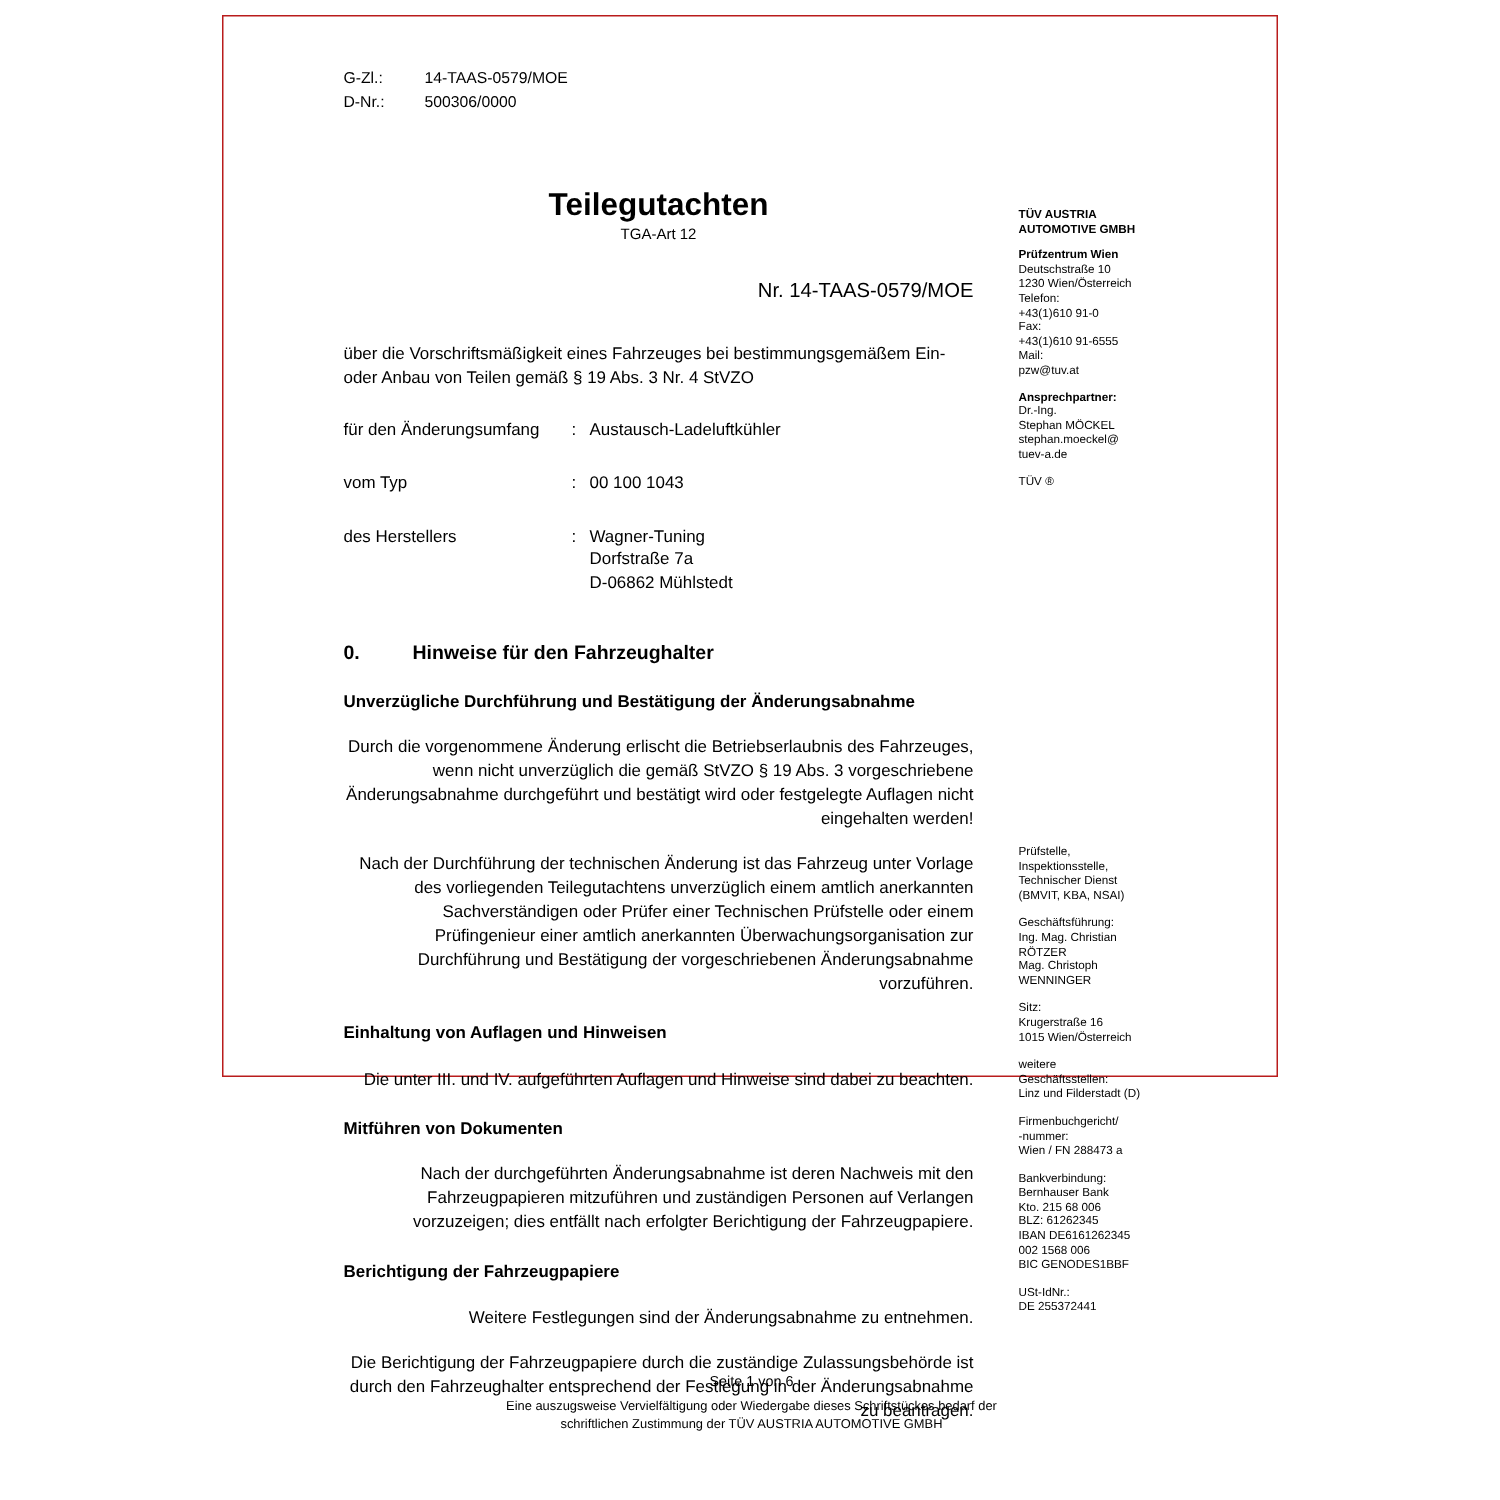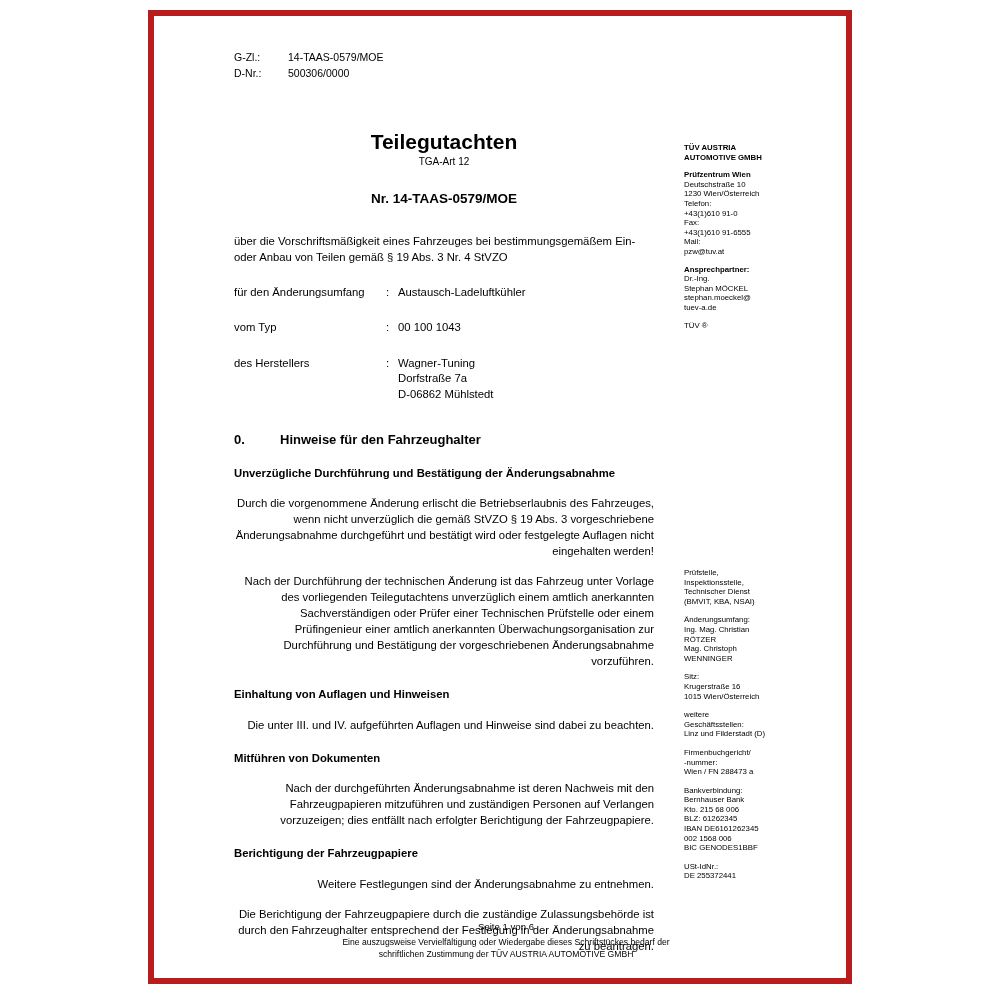--- a/index.html
+++ b/index.html
@@ -11,23 +11,23 @@
     width: 1000px;
     height: 1000px;
     font-family: "Liberation Sans", sans-serif;
     color: #000000;
   }
   .page {
     position: absolute;
     left: 148px;
     top: 10px;
     width: 704px;
-    height: 974px;
+    height: 708px;
     background: #ffffff;
-    border: 6px solid #b91c1c;
+    border: 1px solid #b91c1c;
     box-sizing: border-box;
   }
   .inner {
     position: absolute;
     left: 0;
     top: 0;
     width: 704px;
     height: 974px;
   }
 
@@ -84,23 +84,23 @@
     font-size: 21px;
     font-weight: bold;
     margin-top: 8px;
   }
   .subtitle {
     text-align: center;
     font-size: 10px;
     margin-top: 4px;
   }
   .docnr {
-    text-align: center;
+    text-align: right;
     font-size: 13.5px;
-    font-weight: bold;
+    font-weight: normal;
     margin-top: 22px;
   }
   .intro {
     margin-top: 26px;
     line-height: 16px;
   }
 
   .kv {
     display: flex;
     margin-top: 20px;
@@ -259,21 +259,21 @@
     </div>
 
     <div class="side-lower">
       <div class="blk">
         <div>Prüfstelle,</div>
         <div>Inspektionsstelle,</div>
         <div>Technischer Dienst</div>
         <div>(BMVIT, KBA, NSAI)</div>
       </div>
       <div class="blk">
-        <div class="b">Änderungsumfang:</div>
+        <div class="b">Geschäftsführung:</div>
         <div>Ing. Mag. Christian</div>
         <div>RÖTZER</div>
         <div>Mag. Christoph</div>
         <div>WENNINGER</div>
       </div>
       <div class="blk">
         <div class="b">Sitz:</div>
         <div>Krugerstraße 16</div>
         <div>1015 Wien/Österreich</div>
       </div>

